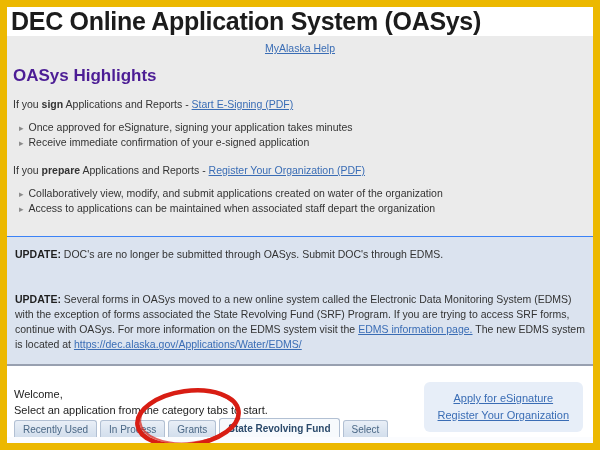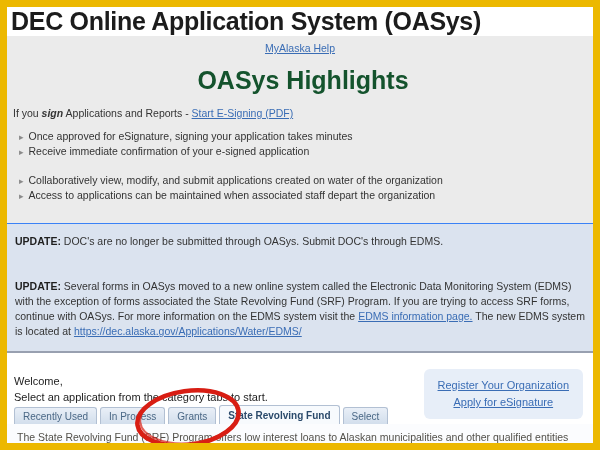--- a/index.html
+++ b/index.html
@@ -20,23 +20,23 @@
   a { cursor: pointer; }
   .link { color: #3A6DB5; text-decoration: underline; text-align: center; }
 
   
   .title-row { height: 46px; background: #fff; display: flex; align-items: center; padding-left: 4px; border-radius: 9px; }
   .title-row h1 { font-size: 25px; font-weight: bold; color: #1c1c1c; letter-spacing: -0.3px; }
 
   
   .gray-section { background: #ebebeb; padding-bottom: 6px; }
   .help-row { text-align: center; padding: 6px 0 8px 0; font-size: 10.5px; }
-  .highlights h2 { font-size: 25px; font-weight: bold; color: #14532d; margin: 4px 0 12px 6px; text-align: center; }
+  .highlights h2 { font-size: 17px; font-weight: bold; color: #4c1d95; margin: 4px 0 12px 6px; }
   .line { font-size: 10.5px; color: #333; margin: 0 0 6px 6px; }
-  .line .emph { font-weight: bold; font-style: italic; }
+  .line .emph { font-weight: bold; }
   .bullets { margin: 10px 0 14px 12px; }
   .bullet { font-size: 10.5px; color: #333; line-height: 14px; display: flex; align-items: baseline; }
   .bullet .glyph { color: #8a8a8a; font-size: 9px; margin-right: 5px; }
 
   
   .update-box {
     background: #dbe3ef;
     border-top: 1px solid #3b82f6;
     border-bottom: 2px solid #98a0b0;
     padding: 10px 8px 12px 8px;
@@ -106,20 +106,21 @@
         <div class="bullet">
             <span class="glyph">▸</span>
             <span>Once approved for eSignature, signing your application takes minutes</span>
           </div>
         <div class="bullet">
             <span class="glyph">▸</span>
             <span>Receive immediate confirmation of your e-signed application</span>
           </div>
       </div>
 
+      <p class="line"><span>If you </span><span class="emph">prepare</span><span> Applications and Reports - </span><a class="link">Register Your Organization (PDF)</a></p>
 
       <div class="bullets">
         <div class="bullet">
             <span class="glyph">▸</span>
             <span>Collaboratively view, modify, and submit applications created on water of the organization</span>
           </div>
         <div class="bullet">
             <span class="glyph">▸</span>
             <span>Access to applications can be maintained when associated staff depart the organization</span>
           </div>
@@ -135,22 +136,22 @@
   <div class="divider"></div>
 
   <div class="welcome-section">
     <div class="welcome-line">
         <span>Welcome,</span>
         <span class="name-gap"></span>
       </div>
     <div class="welcome-line">Select an application from the category tabs to start.</div>
 
     <div class="action-box">
+      <a class="link">Apply for eSignature</a>
       <a class="link">Register Your Organization</a>
-      <a class="link">Apply for eSignature</a>
     </div>
   </div>
 
   <div class="tab-bar">
     <div class="tab">Recently Used</div>
     <div class="tab">In Process</div>
     <div class="tab">Grants</div>
     <div class="tab active">State Revolving Fund</div>
     <div class="tab">Select</div>
   </div>

